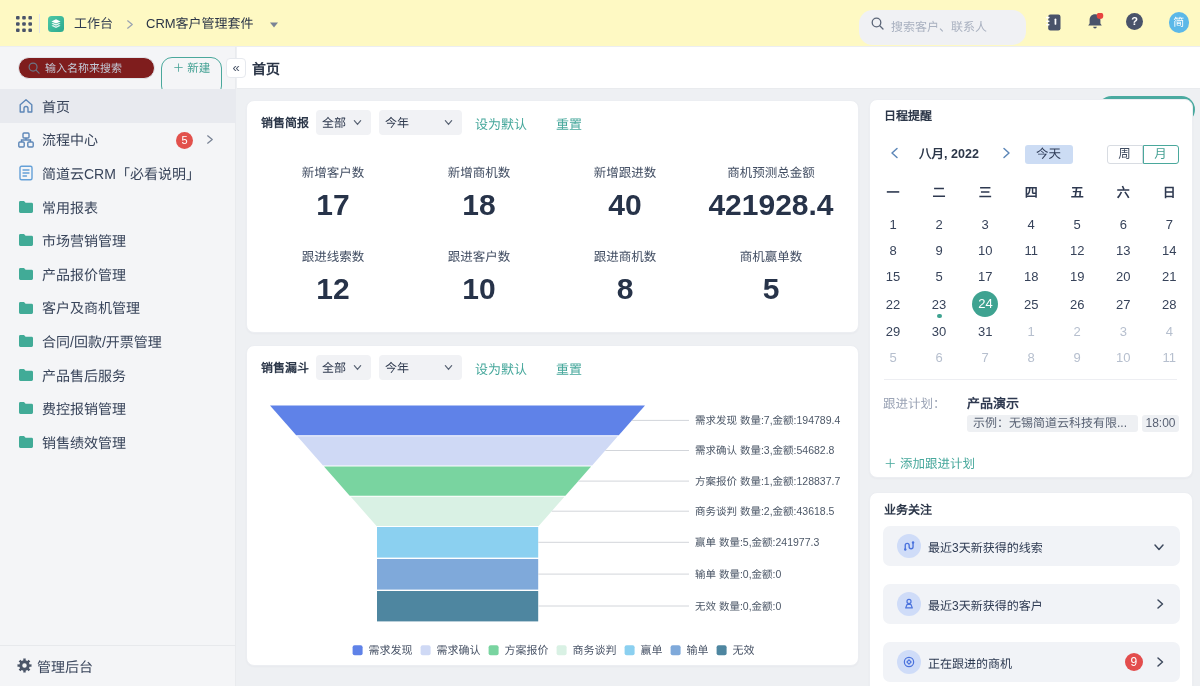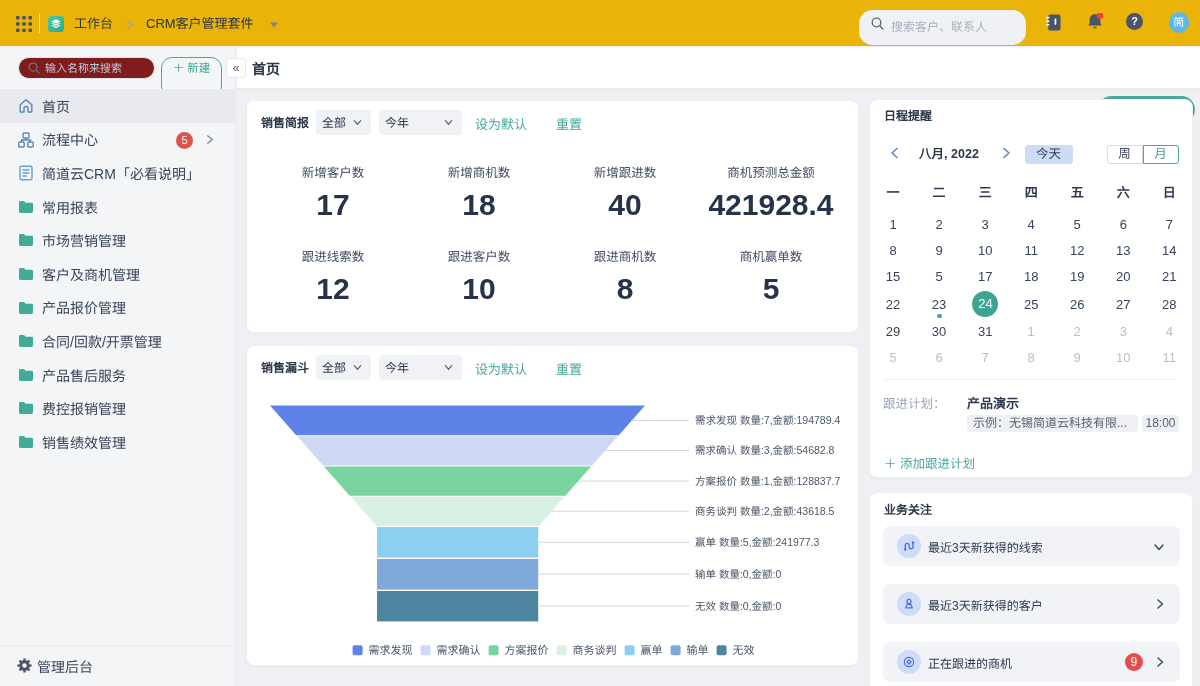--- a/index.html
+++ b/index.html
@@ -1,21 +1,21 @@
 <!DOCTYPE html>
 <html lang="zh-CN"><head>
 <meta charset="utf-8">
 <title>CRM</title>
 <style>
 *{margin:0;padding:0;box-sizing:border-box;}
 html,body{width:1200px;height:686px;overflow:hidden;}
 body{font-family:"Liberation Sans",sans-serif;position:relative;background:#eef0f3;color:#3c485e;}
 .abs{position:absolute;}
 
-#topbar{position:absolute;left:0;top:0;width:1200px;height:47px;background:#eab308;border-bottom:1px solid #eceef1;z-index:5;}
+#topbar{position:absolute;left:0;top:0;width:1200px;height:47px;background:#fef9c3;border-bottom:1px solid #eceef1;z-index:5;}
 #topbar .vsep{position:absolute;left:39px;top:14px;width:1px;height:19px;background:#e3e6ea;}
 .tb-txt{position:absolute;top:0;height:47px;line-height:47px;font-size:13px;color:#2f3b51;}
 
 #sidebar{position:absolute;left:0;top:47px;width:236px;height:639px;background:#f4f5f7;border-right:1px solid #e9ebee;}
 #side-search{position:absolute;left:18px;top:10px;width:137px;height:22px;background:#7f1d1d;border:1px solid #e2e5ea;border-radius:11px;}
 #side-search span{position:absolute;left:26px;top:0;line-height:20px;font-size:11px;color:#c2c8d4;}
 #btn-new{position:absolute;left:161px;top:10px;width:61px;height:40px;border:1px solid #4aa89c;border-radius:11px;color:#45a295;font-size:11.5px;text-align:center;line-height:20px;background:#f4f5f7;}
 #menu{position:absolute;left:0;top:42px;width:236px;}
 .mi{position:relative;height:33.6px;display:flex;align-items:center;}
 .mi.sel{background:#e8eaef;}
@@ -171,27 +171,27 @@
     <div class="mi">
         <svg class="ic" viewBox="0 0 16 16">
           <path d="M1 3.4 a1.4 1.4 0 0 1 1.4 -1.4 L6 2 L7.6 3.8 L13.6 3.8 a1.4 1.4 0 0 1 1.4 1.4 L15 12.6 a1.4 1.4 0 0 1 -1.4 1.4 L2.4 14 A1.4 1.4 0 0 1 1 12.6 Z" fill="#41ab97"></path>
         </svg>
         <span class="lb">市场营销管理</span>
       </div>
     <div class="mi">
         <svg class="ic" viewBox="0 0 16 16">
           <path d="M1 3.4 a1.4 1.4 0 0 1 1.4 -1.4 L6 2 L7.6 3.8 L13.6 3.8 a1.4 1.4 0 0 1 1.4 1.4 L15 12.6 a1.4 1.4 0 0 1 -1.4 1.4 L2.4 14 A1.4 1.4 0 0 1 1 12.6 Z" fill="#41ab97"></path>
         </svg>
+        <span class="lb">产品报价管理</span>
+      </div>
+    <div class="mi">
+        <svg class="ic" viewBox="0 0 16 16">
+          <path d="M1 3.4 a1.4 1.4 0 0 1 1.4 -1.4 L6 2 L7.6 3.8 L13.6 3.8 a1.4 1.4 0 0 1 1.4 1.4 L15 12.6 a1.4 1.4 0 0 1 -1.4 1.4 L2.4 14 A1.4 1.4 0 0 1 1 12.6 Z" fill="#41ab97"></path>
+        </svg>
         <span class="lb">客户及商机管理</span>
-      </div>
-    <div class="mi">
-        <svg class="ic" viewBox="0 0 16 16">
-          <path d="M1 3.4 a1.4 1.4 0 0 1 1.4 -1.4 L6 2 L7.6 3.8 L13.6 3.8 a1.4 1.4 0 0 1 1.4 1.4 L15 12.6 a1.4 1.4 0 0 1 -1.4 1.4 L2.4 14 A1.4 1.4 0 0 1 1 12.6 Z" fill="#41ab97"></path>
-        </svg>
-        <span class="lb">产品报价管理</span>
       </div>
     <div class="mi">
         <svg class="ic" viewBox="0 0 16 16">
           <path d="M1 3.4 a1.4 1.4 0 0 1 1.4 -1.4 L6 2 L7.6 3.8 L13.6 3.8 a1.4 1.4 0 0 1 1.4 1.4 L15 12.6 a1.4 1.4 0 0 1 -1.4 1.4 L2.4 14 A1.4 1.4 0 0 1 1 12.6 Z" fill="#41ab97"></path>
         </svg>
         <span class="lb">合同/回款/开票管理</span>
       </div>
     <div class="mi">
         <svg class="ic" viewBox="0 0 16 16">
           <path d="M1 3.4 a1.4 1.4 0 0 1 1.4 -1.4 L6 2 L7.6 3.8 L13.6 3.8 a1.4 1.4 0 0 1 1.4 1.4 L15 12.6 a1.4 1.4 0 0 1 -1.4 1.4 L2.4 14 A1.4 1.4 0 0 1 1 12.6 Z" fill="#41ab97"></path>

